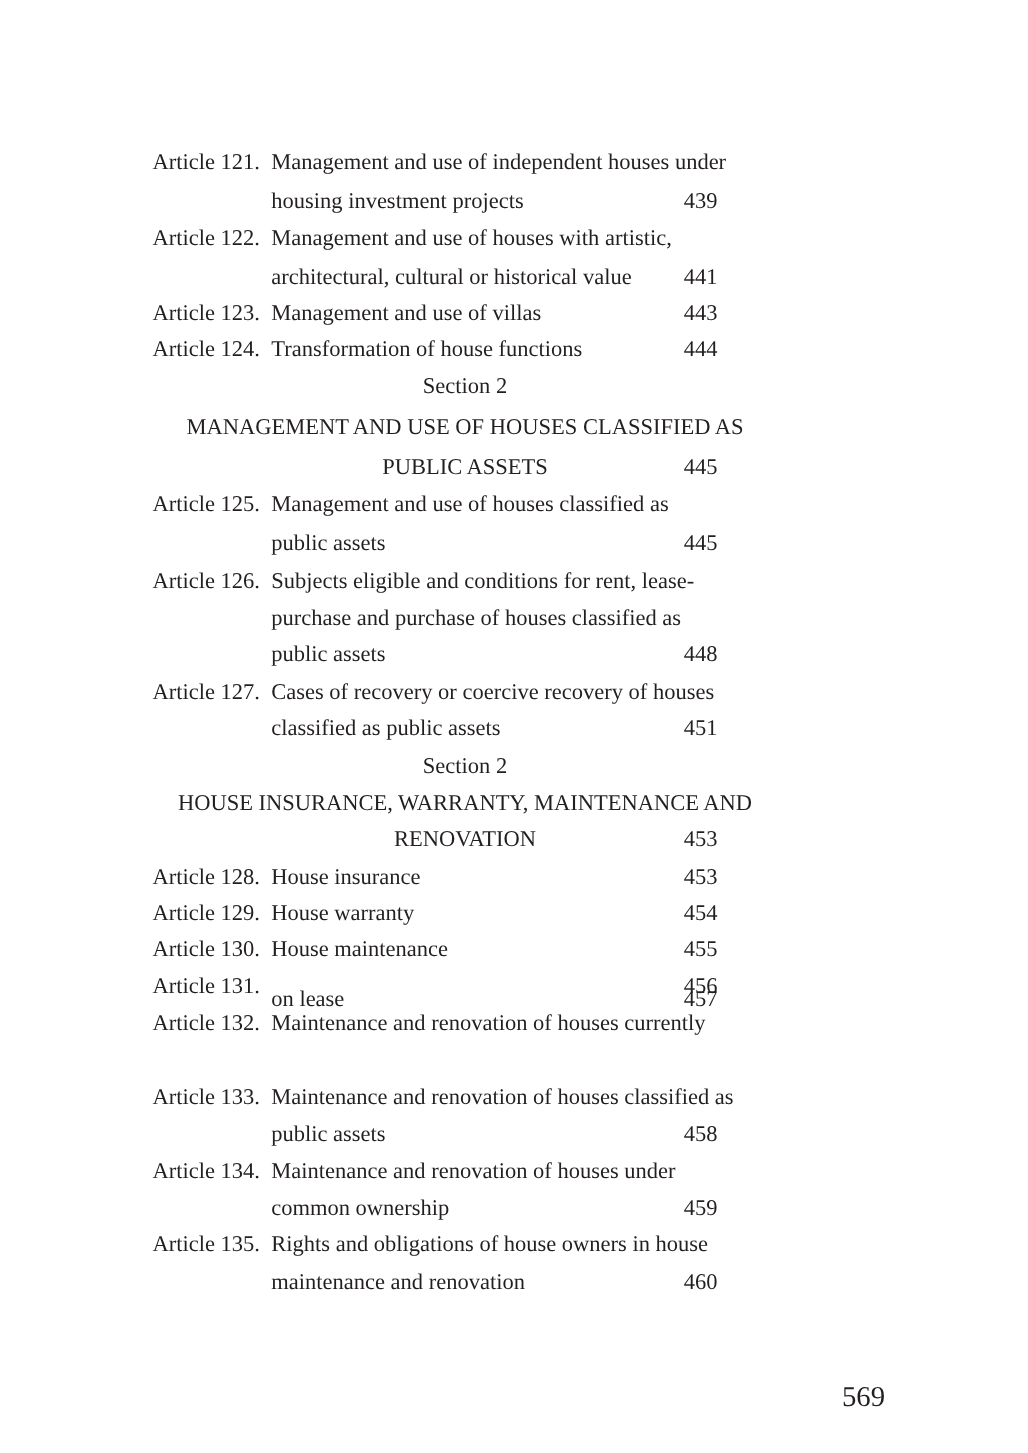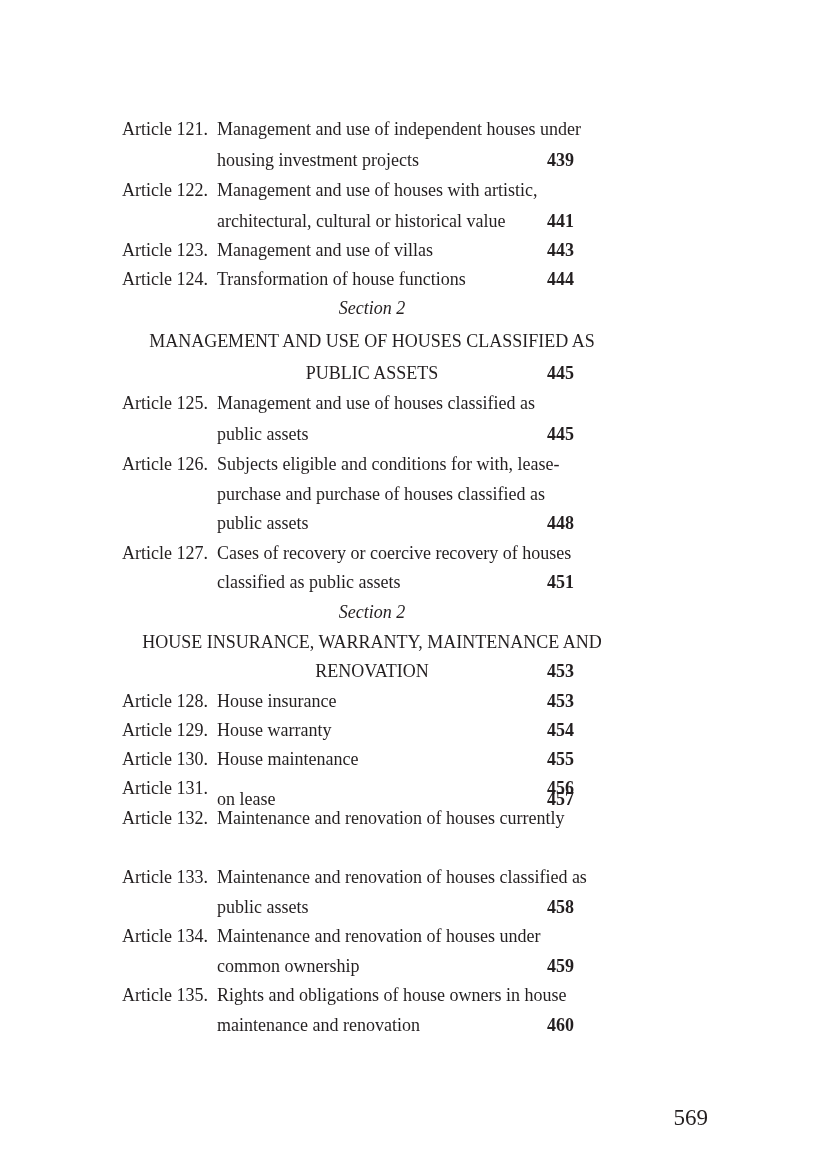--- a/index.html
+++ b/index.html
@@ -3,23 +3,23 @@
 <meta charset="utf-8">
 <style>
   html, body { margin: 0; padding: 0; background: #ffffff; }
   body { width: 822px; height: 1162px; position: relative; overflow: hidden;
          font-family: "Liberation Serif", "DejaVu Serif", serif; color: #231f20; }
   .page { position: absolute; left: 0; top: 0; width: 822px; height: 1162px; }
   .line { position: absolute; left: 0; width: 698px; height: 30px;
           font-size: 18px; line-height: 30px; white-space: nowrap; }
   .label { position: absolute; left: 122px; }
   .text { position: absolute; left: 217px; }
-  .num { position: absolute; right: 124px; text-align: right; font-weight: bold; }
+  .num { position: absolute; right: 124px; text-align: right; }
   .center { position: absolute; left: 122px; width: 500px; text-align: center; }
-  .italic { font-style: italic; }
+  .italic { }
   .folio { position: absolute; right: 114px; top: 1083px; font-size: 23px; line-height: 30px; margin-top: 20px; }
 </style>
 </head>
 <body>
 
 <div class="page">
 
   <div class="line" style="top:114px">
     <span class="label">Article 121.</span>
     <span class="text">Management and use of independent houses under</span>
@@ -65,21 +65,21 @@
     <span class="label">Article 125.</span>
     <span class="text">Management and use of houses classified as</span>
   </div>
   <div class="line" style="top:419px">
     <span class="text">public assets</span>
     <span class="num">445</span>
   </div>
 
   <div class="line" style="top:449px">
     <span class="label">Article 126.</span>
-    <span class="text">Subjects eligible and conditions for with, lease-</span>
+    <span class="text">Subjects eligible and conditions for rent, lease-</span>
   </div>
   <div class="line" style="top:479px">
     <span class="text">purchase and purchase of houses classified as</span>
   </div>
   <div class="line" style="top:508px">
     <span class="text">public assets</span>
     <span class="num">448</span>
   </div>
 
   <div class="line" style="top:538px">

